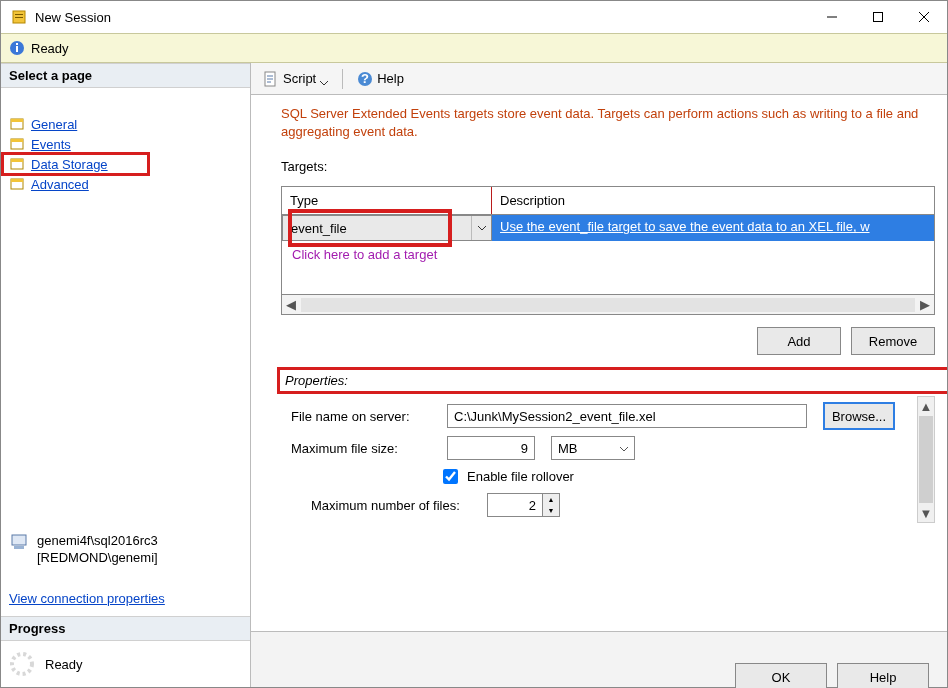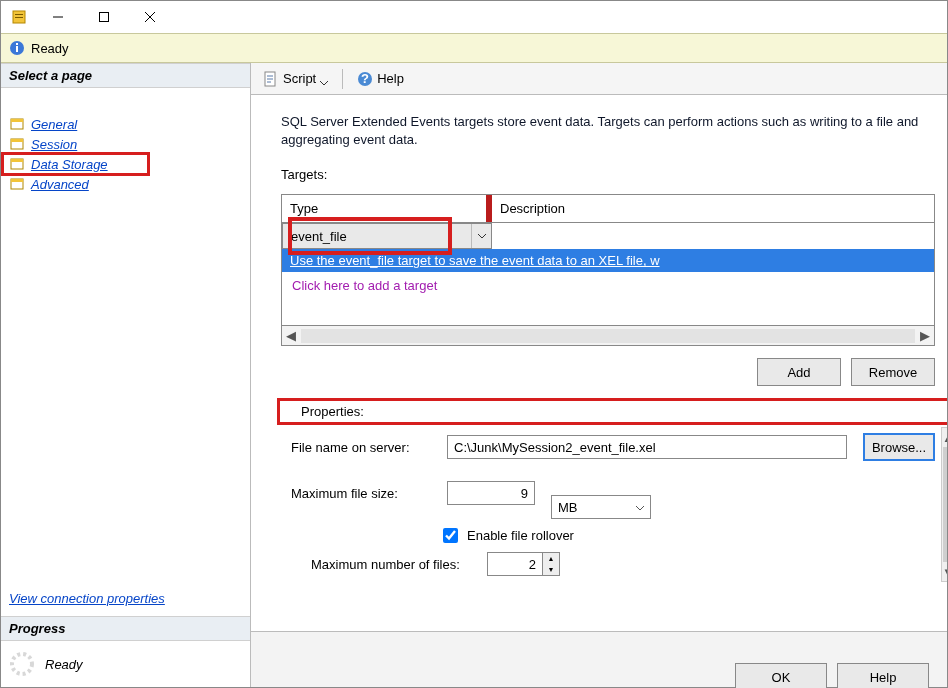--- a/index.html
+++ b/index.html
@@ -8,21 +8,21 @@
   .titlebar { height: 32px; display: flex; align-items: center; background: #fff; }
   .titlebar .icon { width: 16px; height: 16px; margin: 0 8px 0 10px; }
   .titlebar .title { flex: 1; }
   .winbtns { display: flex; height: 100%; }
   .winbtn { width: 46px; display: flex; align-items: center; justify-content: center; }
   .winbtn svg { width: 10px; height: 10px; }
   .statusbar { height: 30px; background: #f7f7d7; border: 1px solid #c8c89c; border-left: none; border-right: none; display: flex; align-items: center; padding: 0 8px; gap: 6px; }
   .statusbar .info-icon { width: 16px; height: 16px; }
   .body { flex: 1; display: flex; min-height: 0; }
   
-  .left { width: 250px; border-right: 1px solid #bbb; display: flex; flex-direction: column; font-style: italic; }
+  .left { width: 250px; border-right: 1px solid #bbb; display: flex; flex-direction: column; }
   .section-header { background: #e9eef3; padding: 4px 8px; font-weight: bold; border-top: 1px solid #d0d0d0; border-bottom: 1px solid #d0d0d0; }
   .pages { padding: 2px 0 6px 0; margin-top: 24px; }
   .page-item { display: flex; align-items: center; gap: 6px; padding: 2px 8px; cursor: default; }
   .page-item .pic { width: 16px; height: 16px; }
   .page-item a { text-decoration: underline; color: #0645c8; cursor: pointer; }
   .page-item.selected { position: relative; }
   .page-item.selected .highlight-box { position: absolute; left: 0; top: -2px; right: 100px; bottom: -2px; border: 3px solid #d61e1e; }
   .left-spacer { flex: 1; }
   .conn { padding: 6px 8px; display: flex; gap: 8px; }
   .conn .srv-icon { width: 20px; height: 20px; }
@@ -32,52 +32,52 @@
   .progress-row { display: flex; align-items: center; gap: 10px; padding: 10px 8px; }
   .spinner { width: 26px; height: 26px; }
   
   .right { flex: 1; display: flex; flex-direction: column; min-width: 0; }
   .toolbar { height: 32px; border-bottom: 1px solid #bbb; display: flex; align-items: center; padding: 0 6px; gap: 4px; background: #f5f5f5; }
   .toolbtn { display: flex; align-items: center; gap: 4px; padding: 3px 6px; }
   .toolbtn .tico { width: 16px; height: 16px; }
   .tool-sep { width: 1px; height: 20px; background: #bbb; margin: 0 4px; }
   .dropdown-arrow { width: 8px; height: 8px; }
   .main-content { flex: 1; padding: 10px 12px 0 30px; overflow: hidden; display: flex; flex-direction: column; }
-  .intro { color: #0f172a; line-height: 1.4; margin-bottom: 18px; margin-top: 8px; }
+  .intro { color: #c2410c; line-height: 1.4; margin-bottom: 18px; }
   .label { margin-bottom: 12px; }
   .targets-box { border: 1px solid #888; }
   .thead { display: flex; background: #fff; border-bottom: 1px solid #888; }
   .thead .tcol { padding: 6px 8px; }
-  .tcol.type { width: 210px; border-right: 6px solid #b91c1c; }
+  .tcol.type { width: 210px; border-right: 1px solid #b91c1c; }
   .tcol.desc { flex: 1; }
-  .trow { display: flex; flex-direction: column; }
+  .trow { display: flex; }
   .trow .type-cell { width: 210px; position: relative; }
   .combo { display: flex; align-items: center; border: 1px solid #888; background: #e9e9e9; height: 26px; margin: 0 0 0 0; }
   .combo-text { flex: 1; padding: 0 8px; }
   .combo-btn { width: 20px; height: 24px; display: flex; align-items: center; justify-content: center; border-left: 1px solid #bbb; }
   .desc-cell { flex: 1; background: #2e7ee3; color: #fff; padding: 4px 8px; white-space: nowrap; overflow: hidden; text-decoration: underline; }
   .placeholder-row { padding: 6px 10px; color: #a21caf; }
   .grid-scroll { display: flex; align-items: center; border-top: 1px solid #888; background: #f3f3f3; height: 20px; }
   .grid-scroll .arrow { width: 18px; text-align: center; color: #555; user-select: none; }
   .grid-scroll .track { flex: 1; background: #e3e3e3; height: 14px; margin: 0 1px; }
   .btn-row { display: flex; justify-content: flex-end; gap: 10px; margin: 12px 0 16px 0; }
   .btn { min-width: 84px; height: 28px; border: 1px solid #888; background: #e9e9e9; display: flex; align-items: center; justify-content: center; cursor: default; }
   .btn.primary-outline { border: 2px solid #2e7ee3; }
-  .props-label { font-weight: normal; position: relative; display: inline-block; padding: 2px 20px; }
+  .props-label { font-weight: normal; position: relative; display: inline-block; padding: 2px 4px; font-style: italic; }
   .red-box { border: 3px solid #d61e1e; position: absolute; }
   .combo-red { border: 4px solid #d61e1e; position: absolute; left: 6px; right: 40px; top: -6px; bottom: -6px; pointer-events: none; }
   .props-area { display: flex; gap: 6px; margin-top: 6px; }
   .props-grid { flex: 1; }
   .form-row { display: flex; align-items: center; gap: 16px; margin: 6px 0; }
   .form-row .flabel { width: 150px; text-align: left; padding-left: 10px; }
   .form-row.indent .flabel { padding-left: 30px; }
   .tinput { border: 1px solid #888; height: 24px; padding: 2px 6px; font-family: inherit; font-size: 13px; }
   .tinput.num { width: 88px; text-align: right; }
-  .tinput.path { width: 400px; }
-  .select { border: 1px solid #888; height: 24px; width: 100px; display: flex; align-items: center; padding: 0 6px; justify-content: space-between; background: #fff; margin-top: 28px; }
+  .tinput.path { width: 360px; }
+  .select { border: 1px solid #888; height: 24px; width: 84px; display: flex; align-items: center; padding: 0 6px; justify-content: space-between; background: #fff; }
   .chk { display: flex; align-items: center; gap: 6px; margin-left: 158px; }
   .chk input { width: 15px; height: 15px; }
   .spin { display: flex; }
   .spin .tinput { width: 56px; }
   .spin .spin-btns { display: flex; flex-direction: column; border: 1px solid #888; border-left: none; }
   .spin .sb { width: 16px; height: 11px; display: flex; align-items: center; justify-content: center; font-size: 7px; background: #eee; }
   .vscroll { width: 18px; background: #f0f0f0; border: 1px solid #ccc; display: flex; flex-direction: column; }
   .vscroll .arrow { height: 18px; display: flex; align-items: center; justify-content: center; color: #555; }
   .vscroll .thumb { flex: 1; background: #cfcfcf; margin: 1px; }
   .footer { height: 56px; border-top: 1px solid #bbb; display: flex; align-items: center; justify-content: flex-end; gap: 10px; padding: 0 18px; background: #f3f3f3; }
@@ -89,20 +89,21 @@
 <div class="window">
 
   <div class="titlebar">
     <span class="icon">
       <svg viewBox="0 0 16 16">
           <rect x="2" y="2" width="12" height="12" fill="#f2c43a" stroke="#b38600"></rect>
           <rect x="4" y="5" width="8" height="1" fill="#7a5a00"></rect>
           <rect x="4" y="8" width="8" height="1" fill="#7a5a00"></rect>
         </svg>
     </span>
+    <span class="title">New Session</span>
     <div class="winbtns">
       <div class="winbtn">
           <svg viewBox="0 0 10 10">
             <line x1="0" y1="5" x2="10" y2="5" stroke="#000"></line>
           </svg>
         </div>
       <div class="winbtn">
           <svg viewBox="0 0 10 10">
             <rect x="0.5" y="0.5" width="9" height="9" fill="none" stroke="#000"></rect>
           </svg>
@@ -137,41 +138,53 @@
                 <rect x="2" y="3" width="12" height="10" fill="#fff" stroke="#b08800"></rect>
                 <rect x="2" y="3" width="12" height="3" fill="#f2c43a"></rect>
               </svg></span>
           <a>General</a>
         </div>
         <div class="page-item">
           <span class="pic"><svg viewBox="0 0 16 16">
                 <rect x="2" y="3" width="12" height="10" fill="#fff" stroke="#b08800"></rect>
                 <rect x="2" y="3" width="12" height="3" fill="#f2c43a"></rect>
               </svg></span>
-          <a>Session</a>
+          <a>Events</a>
         </div>
         <div class="page-item selected">
           <span class="pic"><svg viewBox="0 0 16 16">
                 <rect x="2" y="3" width="12" height="10" fill="#fff" stroke="#b08800"></rect>
                 <rect x="2" y="3" width="12" height="3" fill="#f2c43a"></rect>
               </svg></span>
           <a>Data Storage</a>
           <span class="highlight-box"></span>
         </div>
         <div class="page-item">
           <span class="pic"><svg viewBox="0 0 16 16">
                 <rect x="2" y="3" width="12" height="10" fill="#fff" stroke="#b08800"></rect>
                 <rect x="2" y="3" width="12" height="3" fill="#f2c43a"></rect>
               </svg></span>
           <a>Advanced</a>
         </div>
       </div>
 
       <div class="left-spacer"></div>
 
+      <div class="conn">
+        <span class="srv-icon">
+          <svg viewBox="0 0 20 20">
+              <rect x="3" y="3" width="14" height="10" fill="#dfe8f5" stroke="#5b7aa8"></rect>
+              <rect x="5" y="14" width="10" height="3" fill="#9ab3d4"></rect>
+            </svg>
+        </span>
+        <div class="conn-text">
+          <div>genemi4f\sql2016rc3</div>
+          <div>[REDMOND\genemi]</div>
+        </div>
+      </div>
       <div class="viewprops">
         <a>View connection properties</a>
       </div>
 
       <div class="section-header">Progress</div>
       <div class="progress-row">
         <span class="spinner">
           <svg viewBox="0 0 26 26">
               <circle cx="13" cy="13" r="10" fill="none" stroke="#d8d8d8" stroke-width="4" stroke-dasharray="3 3"></circle>
             </svg>

